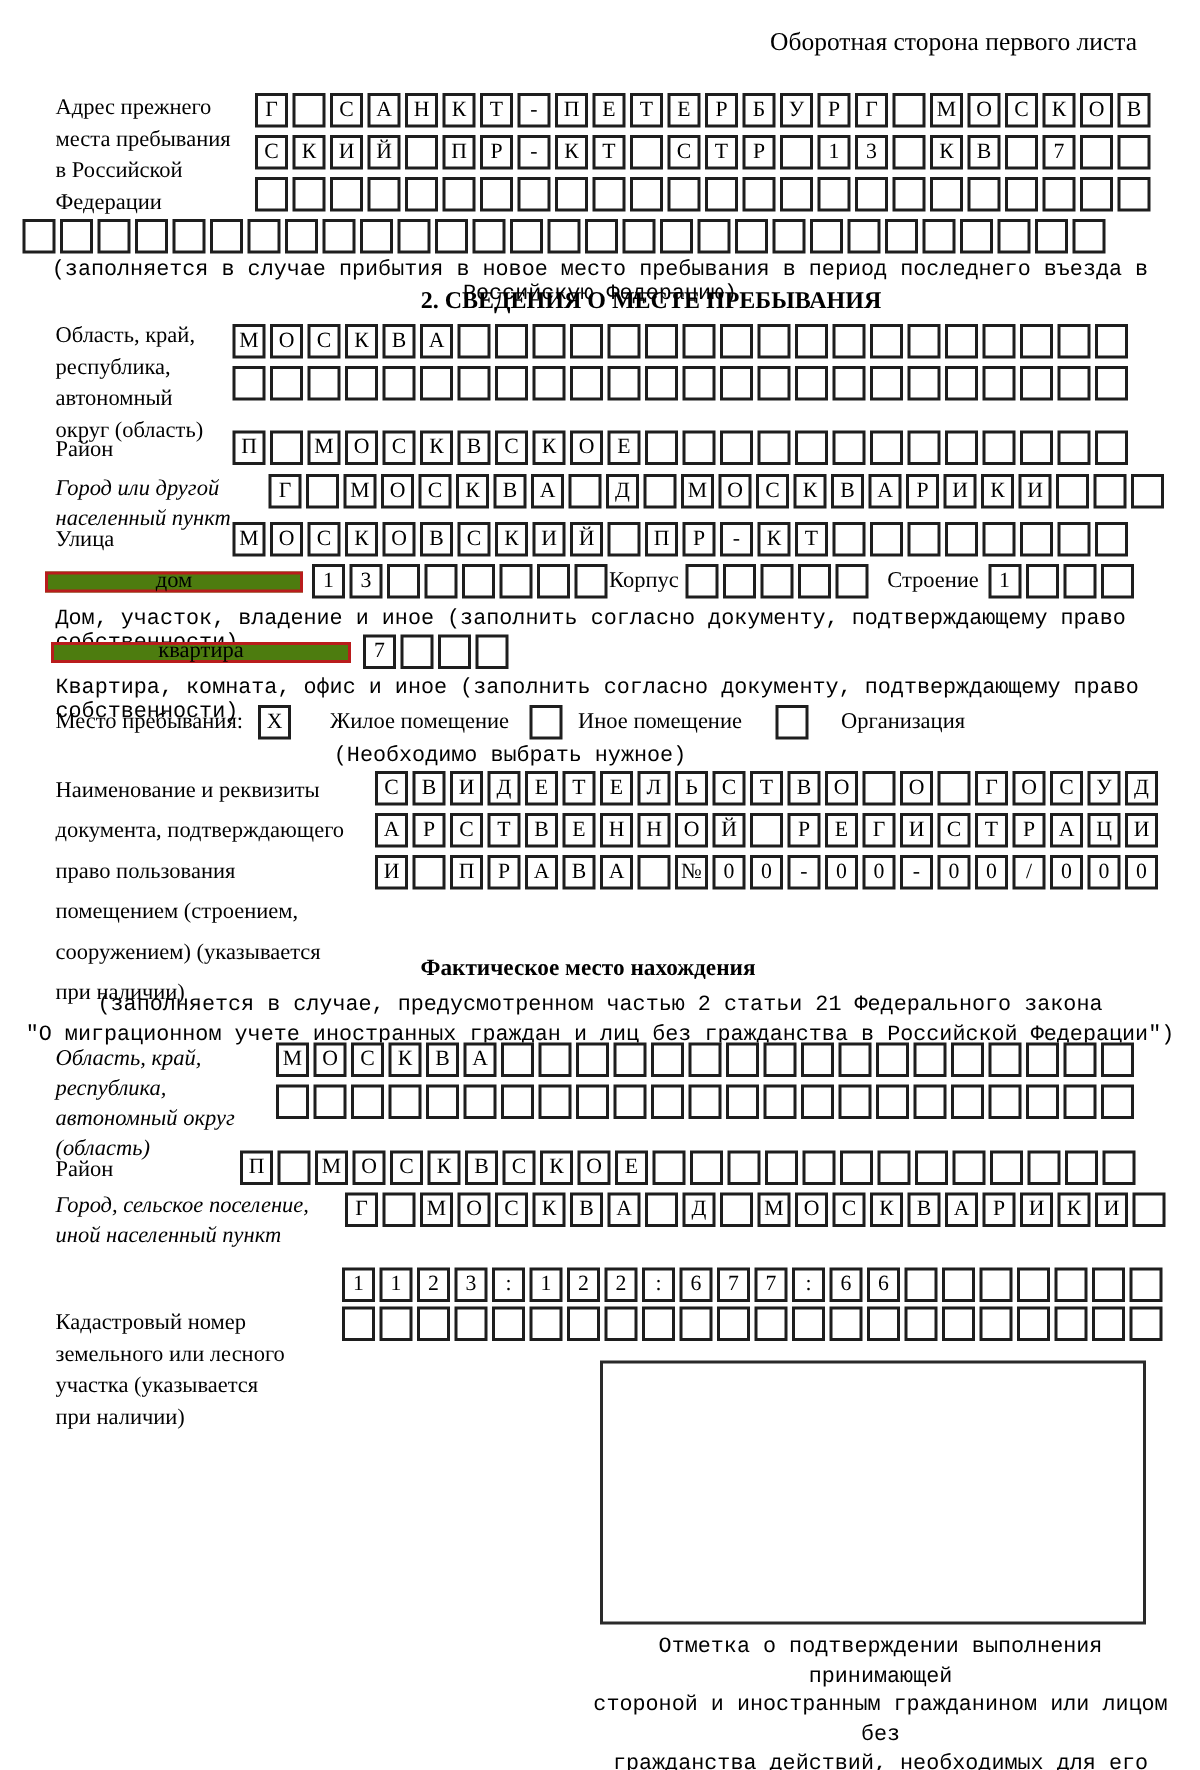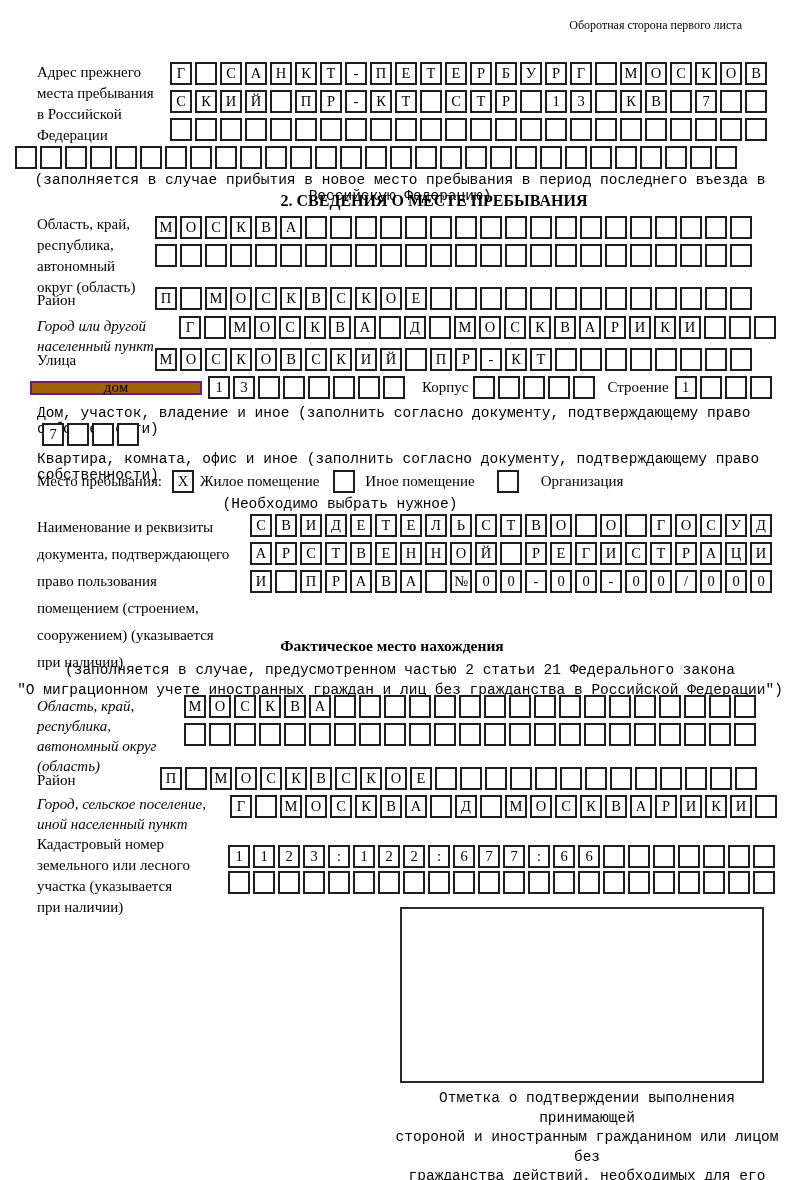--- a/index.html
+++ b/index.html
@@ -10,32 +10,32 @@
   .lbl { font-size:15px; line-height:21px; white-space:pre-line; }
   .lh20 { line-height:20px;font-style:italic; }
   .lh27 { line-height:27px; }
   .caption { font-size:14.5px; white-space:pre-line;font-family:Liberation Mono, monospace; }
   .center { text-align:center; }
   .bold { font-weight:bold;margin-left:34px; }
   .boxes { display:flex; gap:3px; }
   .cbox { flex:none; width:22px; height:23px; border:2px solid #1e1e1e; display:flex;
           align-items:center; justify-content:center; font-size:14.5px; line-height:1;
           background:#fff; }
-  .cell { border:2px solid #701a75; height:14px; display:flex; align-items:center;
-          justify-content:center; font-size:15px; background:#a16207; }
+  .cell { border:2px solid #b91c1c; height:14px; display:flex; align-items:center;
+          justify-content:center; font-size:15px; background:#4d7c0f; }
   .inlbl { font-size:15px; }
   .flexrow { display:flex; align-items:center; }
   .stamp { border:2px solid #2a2a2a; background:#fff; }
 </style>
 </head>
 <body>
 
 <div class="page">
 
-  <div class="abs" style="left:0;top:18px;width:742px;text-align:right;font-size:12px">Оборотная сторона первого листа</div>
+  <div class="abs" style="left:16px;top:18px;width:742px;text-align:right;font-size:17px">Оборотная сторона первого листа</div>
 
   <div class="abs lbl" style="left:37px;top:62px">Адрес прежнего
 места пребывания
 в Российской
 Федерации</div>
   <div class="abs boxes" style="left:170px;top:62px">
       <div class="cbox">Г</div>
       <div class="cbox"></div>
       <div class="cbox">С</div>
       <div class="cbox">А</div>
@@ -294,52 +294,53 @@
     <div class="boxes" style="margin-left:6px">
         <div class="cbox">1</div>
         <div class="cbox">3</div>
         <div class="cbox"></div>
         <div class="cbox"></div>
         <div class="cbox"></div>
         <div class="cbox"></div>
         <div class="cbox"></div>
         <div class="cbox"></div>
       </div>
-    <div class="inlbl" style="margin-left:17px">Корпус</div>
+    <div class="inlbl" style="margin-left:1px">Корпус</div>
     <div class="boxes" style="margin-left:5px">
         <div class="cbox"></div>
         <div class="cbox"></div>
         <div class="cbox"></div>
         <div class="cbox"></div>
         <div class="cbox"></div>
       </div>
     <div class="inlbl" style="margin-left:12px">Строение</div>
     <div class="boxes" style="margin-left:6px">
         <div class="cbox">1</div>
         <div class="cbox"></div>
         <div class="cbox"></div>
         <div class="cbox"></div>
       </div>
   </div>
   <div class="abs caption" style="left:37px;top:405px">Дом, участок, владение и иное (заполнить согласно документу, подтверждающему право собственности)</div>
 
   <div class="abs flexrow" style="left:34px;top:423px">
+    <div class="cell" style="width:200px">квартира</div>
     <div class="boxes" style="margin-left:8px">
         <div class="cbox">7</div>
         <div class="cbox"></div>
         <div class="cbox"></div>
         <div class="cbox"></div>
       </div>
   </div>
   <div class="abs caption" style="left:37px;top:451px">Квартира, комната, офис и иное (заполнить согласно документу, подтверждающему право собственности)</div>
 
   <div class="abs flexrow" style="left:37px;top:470px">
     <div class="inlbl">Место пребывания:</div>
     <div class="cbox" style="margin-left:10px">X</div>
-    <div class="inlbl" style="margin-left:6px">Жилое помещение</div>
+    <div class="inlbl" style="margin-left:26px">Жилое помещение</div>
     <div class="cbox" style="margin-left:14px"></div>
     <div class="inlbl" style="margin-left:10px">Иное помещение</div>
     <div class="cbox" style="margin-left:22px"></div>
     <div class="inlbl" style="margin-left:22px">Организация</div>
   </div>
   <div class="abs caption center" style="left:140px;top:496px;width:400px">(Необходимо выбрать нужное)</div>
 
   <div class="abs lbl lh27" style="left:37px;top:514px">Наименование и реквизиты
 документа, подтверждающего
 право пользования
@@ -523,21 +524,21 @@
       <div class="cbox">К</div>
       <div class="cbox">В</div>
       <div class="cbox">А</div>
       <div class="cbox">Р</div>
       <div class="cbox">И</div>
       <div class="cbox">К</div>
       <div class="cbox">И</div>
       <div class="cbox"></div>
     </div>
 
-  <div class="abs lbl" style="left:37px;top:834px">Кадастровый номер
+  <div class="abs lbl" style="left:37px;top:872px">Кадастровый номер
 земельного или лесного
 участка (указывается
 при наличии)</div>
   <div class="abs boxes" style="left:228px;top:845px">
       <div class="cbox">1</div>
       <div class="cbox">1</div>
       <div class="cbox">2</div>
       <div class="cbox">3</div>
       <div class="cbox">:</div>
       <div class="cbox">1</div>

